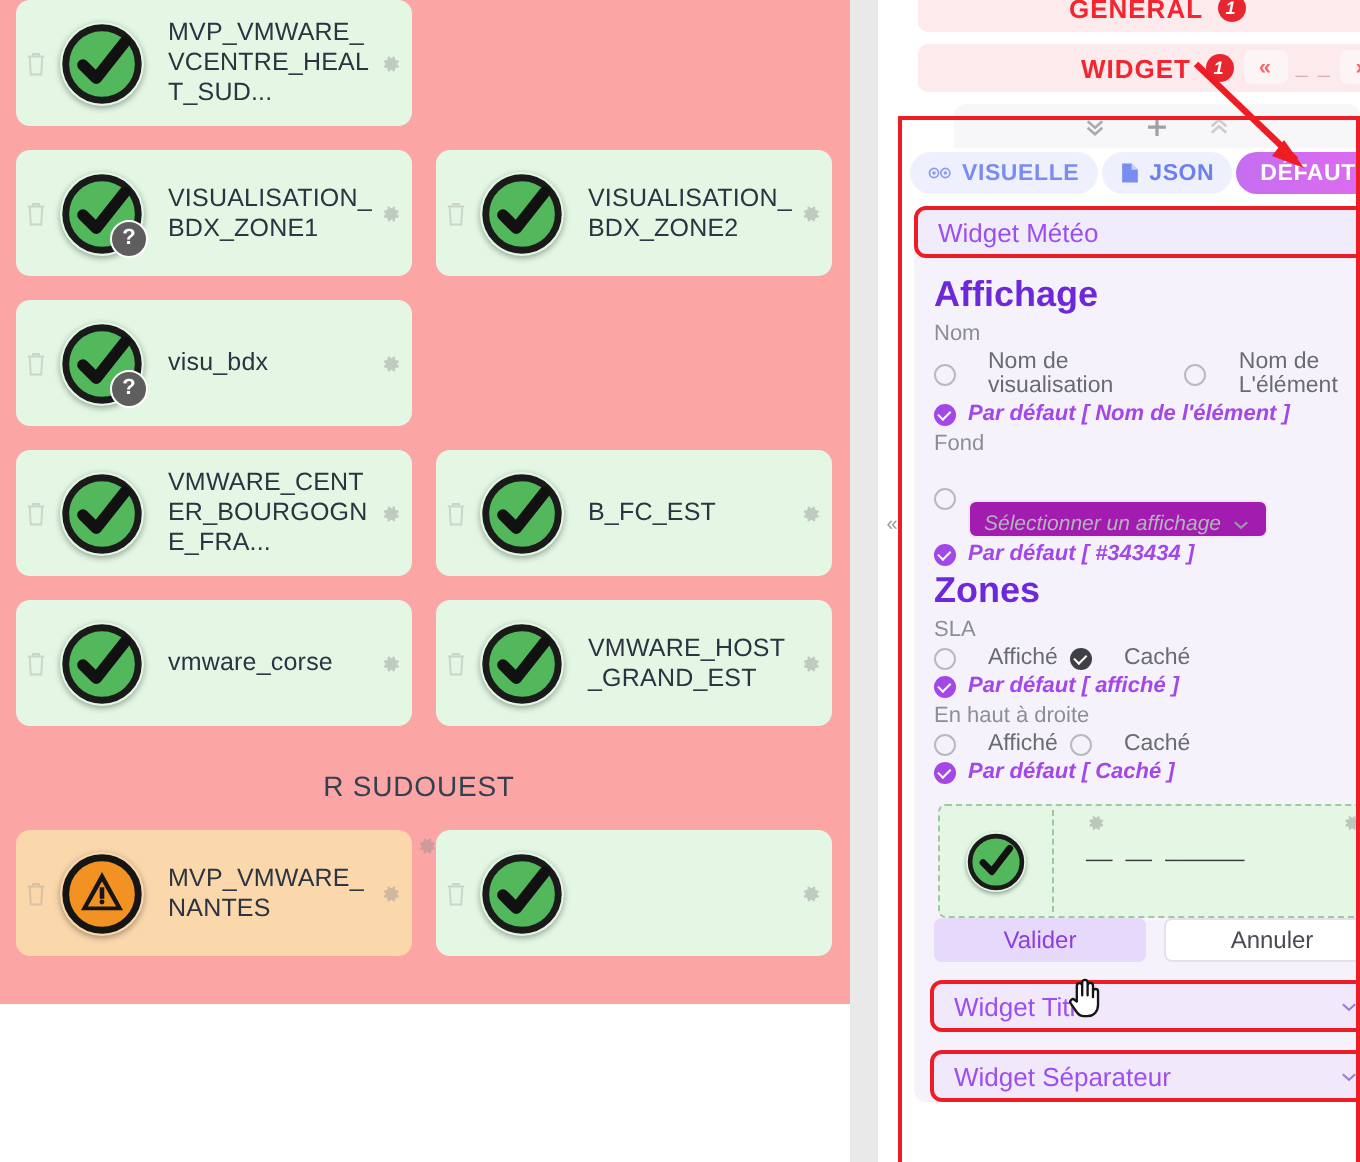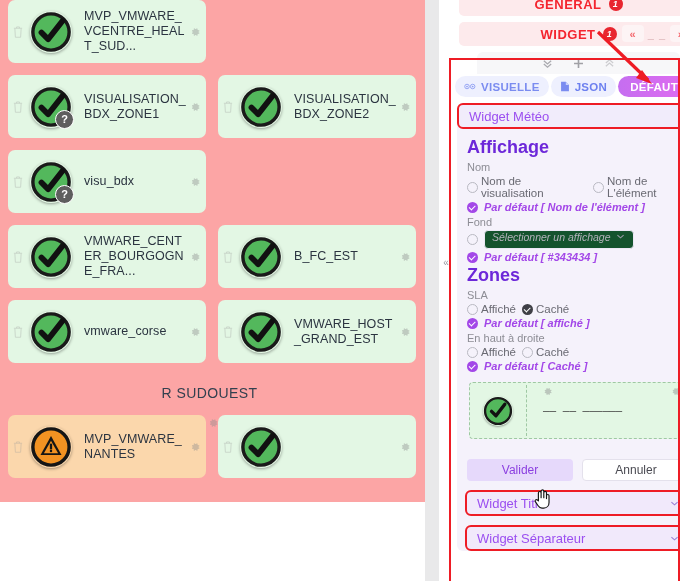--- a/index.html
+++ b/index.html
@@ -144,21 +144,21 @@
   .acc-head.boxed{border:2px solid #ee1c25;}
 
   .form-scroll{
     position:relative;
     padding:6px 0 4px 10px;
     height:330px;box-sizing:border-box;overflow:hidden;
   }
   .grp-title{font-size:18px;font-weight:bold;color:#6d28d9;margin:2px 0 1px 0;}
   .sub-title{font-size:11px;color:#8d8d95;margin:3px 0 2px 0;}
   .opt-row{display:flex;align-items:center;gap:6px;margin:2px 0;}
-  .opt{display:flex;align-items:center;gap:3px;}
+  .opt{display:flex;align-items:center;gap:16px;}
   .radio{
     width:11px;height:11px;border-radius:50%;border:1.4px solid #b9b9c2;
     box-sizing:border-box;flex:0 0 11px;
   }
   .radio.on-purple{
     border:none;background:#a347e8;position:relative;
   }
   .radio.on-purple::after{
     content:"";position:absolute;left:2.4px;top:3.2px;width:5px;height:2.6px;
     border-left:1.4px solid #fff;border-bottom:1.4px solid #fff;
@@ -168,23 +168,23 @@
     border:none;background:#3f3f46;position:relative;
   }
   .radio.on-dark::after{
     content:"";position:absolute;left:2.4px;top:3.2px;width:5px;height:2.6px;
     border-left:1.4px solid #fff;border-bottom:1.4px solid #fff;
     transform:rotate(-45deg);
   }
   .opt-label{font-size:11.5px;color:#6a6a73;}
   .def-label{font-size:11px;color:#a347e8;font-style:italic;font-weight:bold;}
   .selectbox{
-    margin-left:0;width:150px;height:19px;background:#14532d;border-radius:4px;
-    display:flex;align-items:flex-start;justify-content:space-between;padding:0 7px;
-    box-sizing:border-box;border:1px solid #ece8f5;
+    margin-left:0;width:150px;height:19px;background:#a21caf;border-radius:4px;
+    display:flex;align-items:flex-end;justify-content:space-between;padding:0 7px;
+    box-sizing:border-box;border:1px solid #ece8f5;margin-top:20px;
   }
   .selectbox span{font-size:10.5px;color:#b3b3bb;font-style:italic;}
 
   .preview{
     margin:10px 12px 0 2px;height:57px;background:#e3f7e4;border-radius:4px;
     border:1.2px dashed #9fc8a3;position:relative;display:flex;align-items:center;
     box-sizing:border-box;
   }
   .preview .divider{
     position:absolute;left:56px;top:2px;bottom:2px;width:0;

